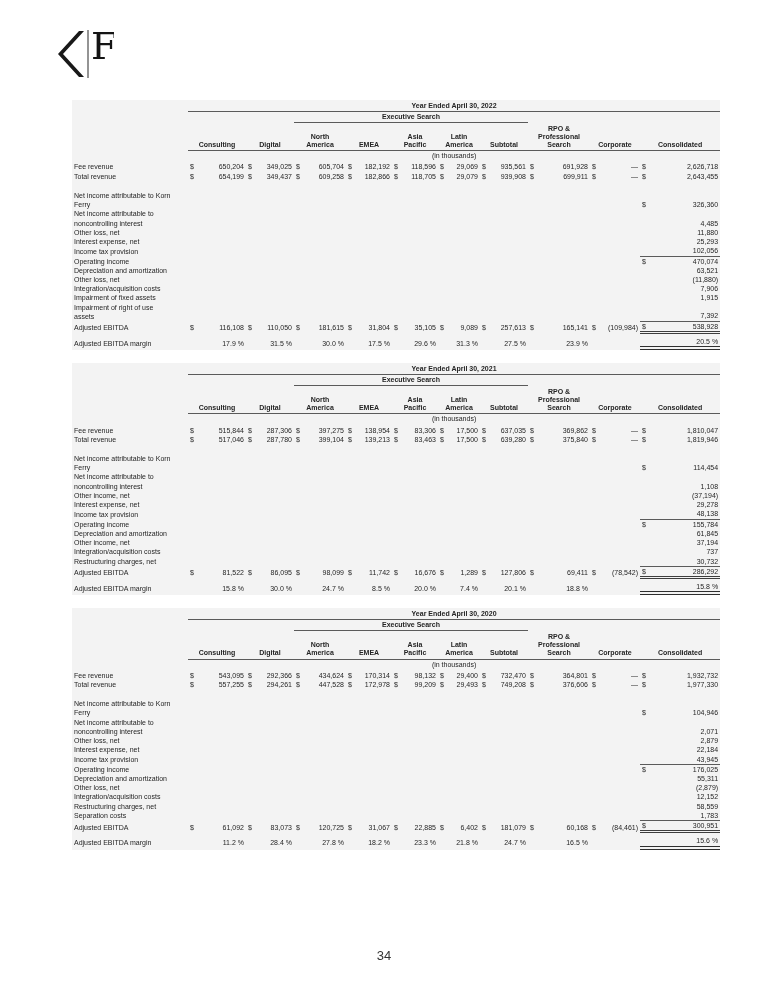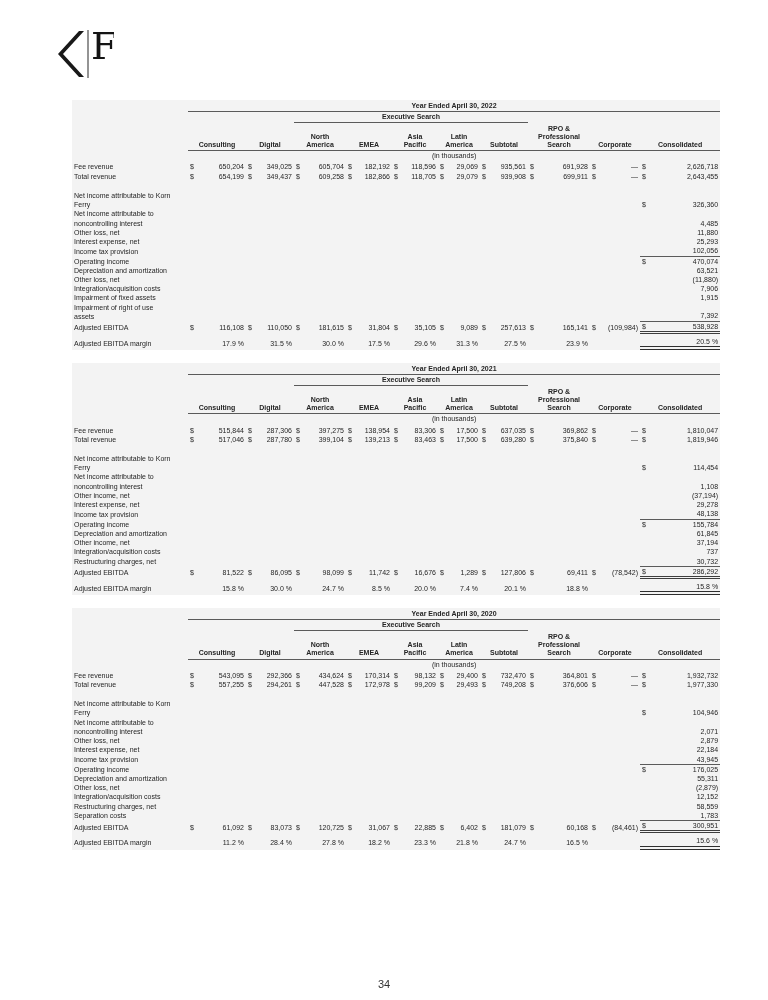--- a/index.html
+++ b/index.html
@@ -21,21 +21,21 @@
   .r-units td{text-align:center;padding:1px 0 2px;line-height:1.15;}
   tbody td{line-height:1.32;padding:0 2px;vertical-align:bottom;}
   td.lbl{text-align:left;padding:0 14px 0 2px;}
   td.num{text-align:right;white-space:nowrap;}
   .cur{float:left;}
   tr.sprow td{height:10px;}
   td.rule{border-bottom:1px solid #5a5a5a;}
   td.dbl{border-bottom:3px double #3d3d3d;}
   td.dbl2{border-bottom:4px double #2f2f2f;}
   tr.mrow td{padding-top:3px;}
-  .page-num{position:absolute;top:978px;left:0;width:768px;text-align:center;font-size:11px;color:#333;}
+  .page-num{position:absolute;top:948px;left:0;width:768px;text-align:center;font-size:13px;color:#333;}
 </style>
 </head>
 <body>
 
 <div class="page">
 
   <div class="logo">
     <svg width="60" height="48" viewBox="0 0 60 48">
       <path d="M25 1 L30 1 L9 24 L30 47 L25 47 L4 24 Z" fill="#191919"></path>
       <rect x="33.5" y="0" width="1" height="48" fill="#2a2a2a"></rect>

